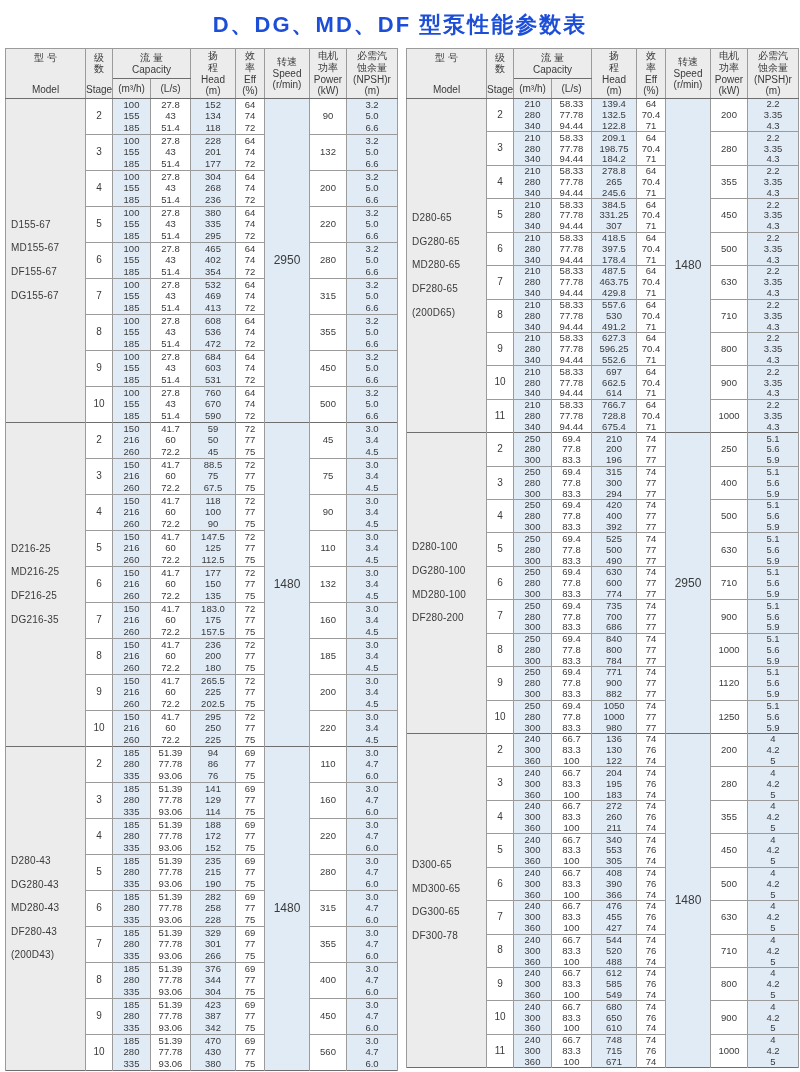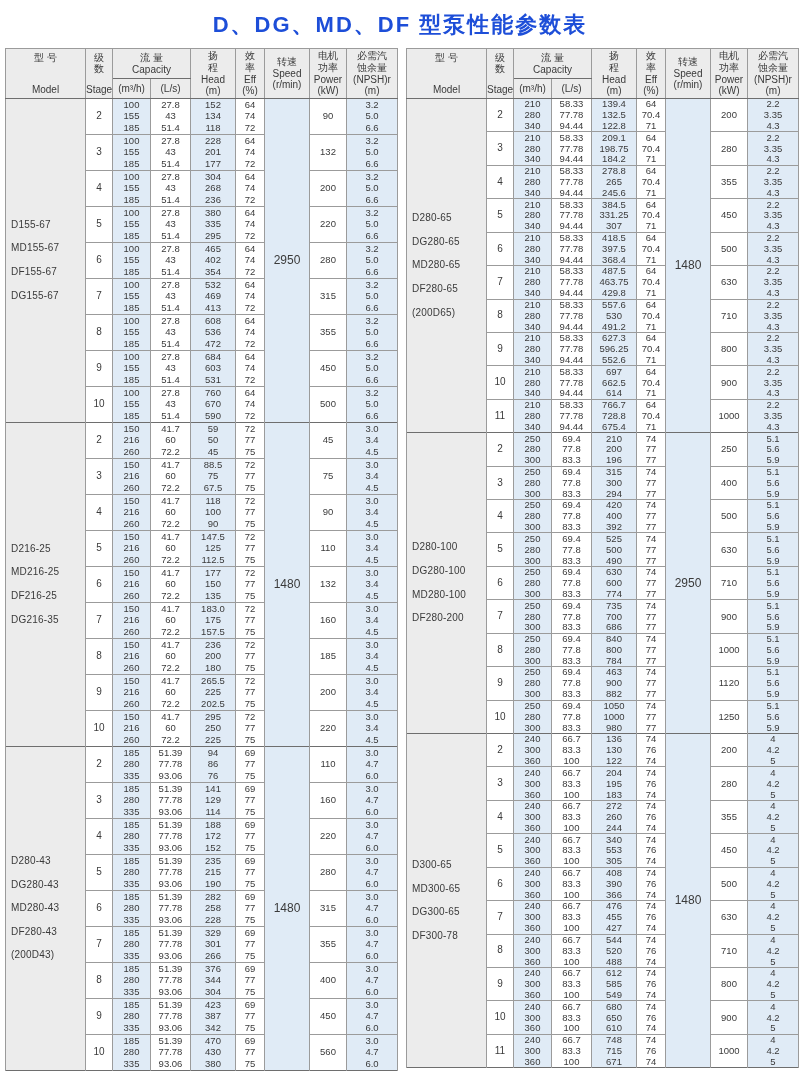--- a/index.html
+++ b/index.html
@@ -895,21 +895,21 @@
             <tr>
               <td class="col-blue">280</td>
               <td>77.78</td>
               <td class="col-blue">397.5</td>
               <td>70.4</td>
               <td class="col-blue">3.35</td>
             </tr>
             <tr>
               <td class="col-blue">340</td>
               <td>94.44</td>
-              <td class="col-blue">368.4</td>
+              <td class="col-blue">178.4</td>
               <td>71</td>
               <td class="col-blue">4.3</td>
             </tr>
             <tr class="stage-start">
               <td class="stage-cell" rowspan="3">7</td>
               <td class="col-blue">210</td>
               <td>58.33</td>
               <td class="col-blue">487.5</td>
               <td>64</td>
               <td rowspan="3">630</td>
@@ -1188,21 +1188,21 @@
               <td class="col-blue">300</td>
               <td>83.3</td>
               <td class="col-blue">784</td>
               <td>77</td>
               <td class="col-blue">5.9</td>
             </tr>
             <tr class="stage-start">
               <td class="stage-cell" rowspan="3">9</td>
               <td class="col-blue">250</td>
               <td>69.4</td>
-              <td class="col-blue">463</td>
+              <td class="col-blue">771</td>
               <td>74</td>
               <td rowspan="3">1120</td>
               <td class="col-blue">5.1</td>
             </tr>
             <tr>
               <td class="col-blue">280</td>
               <td>77.8</td>
               <td class="col-blue">900</td>
               <td>77</td>
               <td class="col-blue">5.6</td>
@@ -1304,21 +1304,21 @@
             <tr>
               <td class="col-blue">300</td>
               <td>83.3</td>
               <td class="col-blue">260</td>
               <td>76</td>
               <td class="col-blue">4.2</td>
             </tr>
             <tr>
               <td class="col-blue">360</td>
               <td>100</td>
-              <td class="col-blue">244</td>
+              <td class="col-blue">211</td>
               <td>74</td>
               <td class="col-blue">5</td>
             </tr>
             <tr class="stage-start">
               <td class="stage-cell" rowspan="3">5</td>
               <td class="col-blue">240</td>
               <td>66.7</td>
               <td class="col-blue">340</td>
               <td>74</td>
               <td rowspan="3">450</td>

